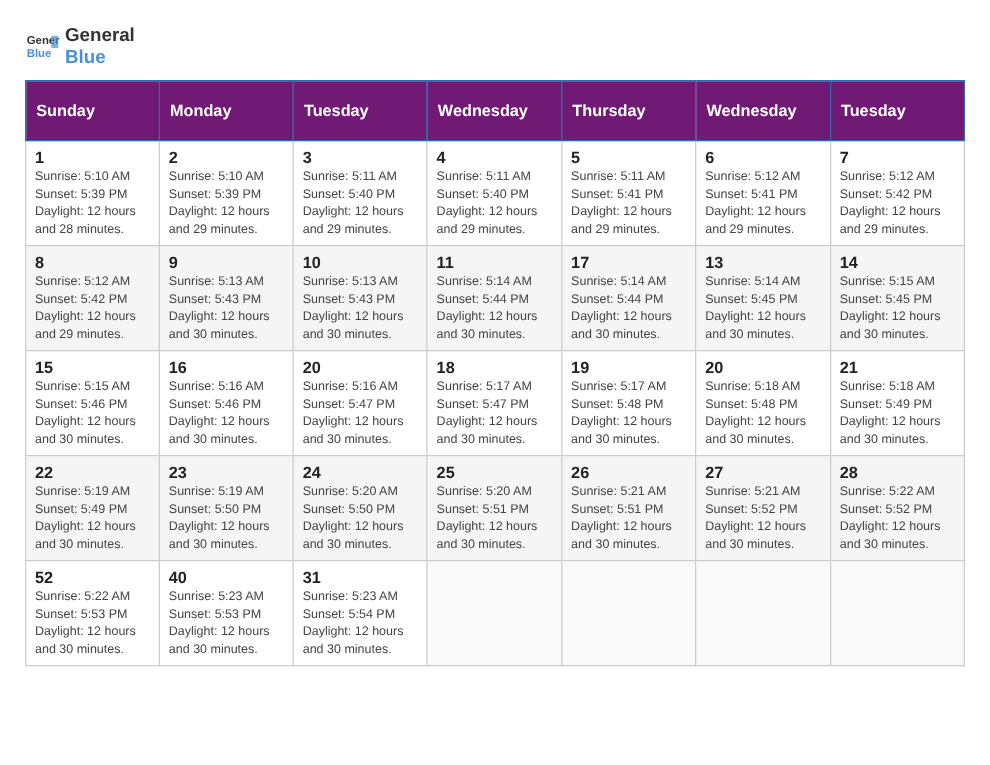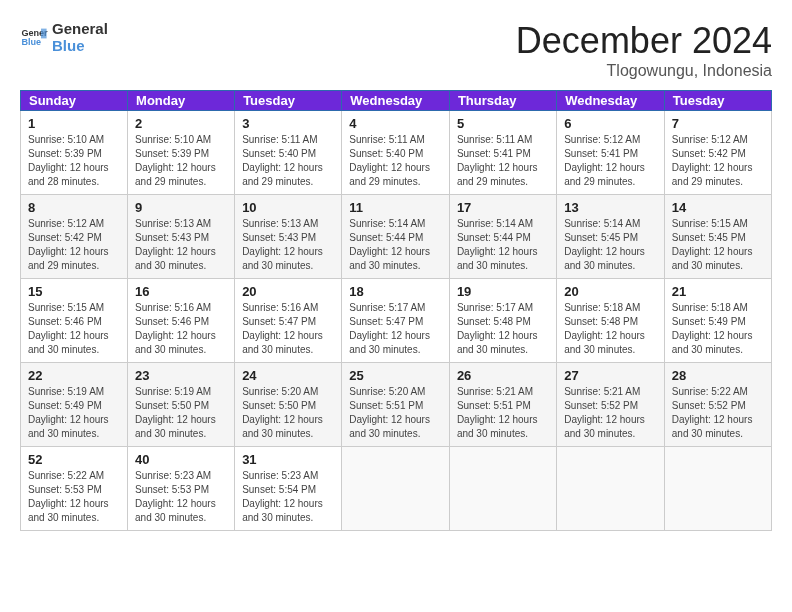--- a/index.html
+++ b/index.html
@@ -36,25 +36,25 @@
     .subtitle {
       font-size: 16px;
       color: #555;
     }
     .calendar {
       width: 100%;
       border-collapse: collapse;
       border: 1px solid #ccc;
     }
     .calendar th {
-      background: #6d28d9;
+      background: #701a75;
       color: #fff;
       font-size: 13px;
       font-weight: bold;
-      padding: 2px 8px;
+      padding: 16px 8px;
       text-align: left;
       border: 1px solid #2d6aad;
     }
     .calendar td {
       vertical-align: top;
       padding: 5px 7px;
       border: 1px solid #ccc;
       font-size: 10.5px;
       color: #333;
       background: #fff;
@@ -89,24 +89,20 @@
     <svg class="logo-icon" viewBox="0 0 40 40">
       <text x="2" y="18" font-size="13" font-weight="bold" fill="#333">General</text>
       <text x="2" y="32" font-size="13" font-weight="bold" fill="#4a90d9">Blue</text>
       <polygon points="30,8 38,8 38,22 30,22" fill="#4a90d9" opacity="0.7"></polygon>
     </svg>
     <div>
       <div style="font-size:15px;font-weight:bold;color:#333;">General</div>
       <div style="font-size:15px;font-weight:bold;color:#4a90d9;">Blue</div>
     </div>
   </div>
-  <div class="title-section">
-    <div class="month-title">December 2024</div>
-    <div class="subtitle">Tlogowungu, Indonesia</div>
-  </div>
 </div>
 
 <table class="calendar">
   <thead>
     <tr>
       <th>Sunday</th>
       <th>Monday</th>
       <th>Tuesday</th>
       <th>Wednesday</th>
       <th>Thursday</th>

